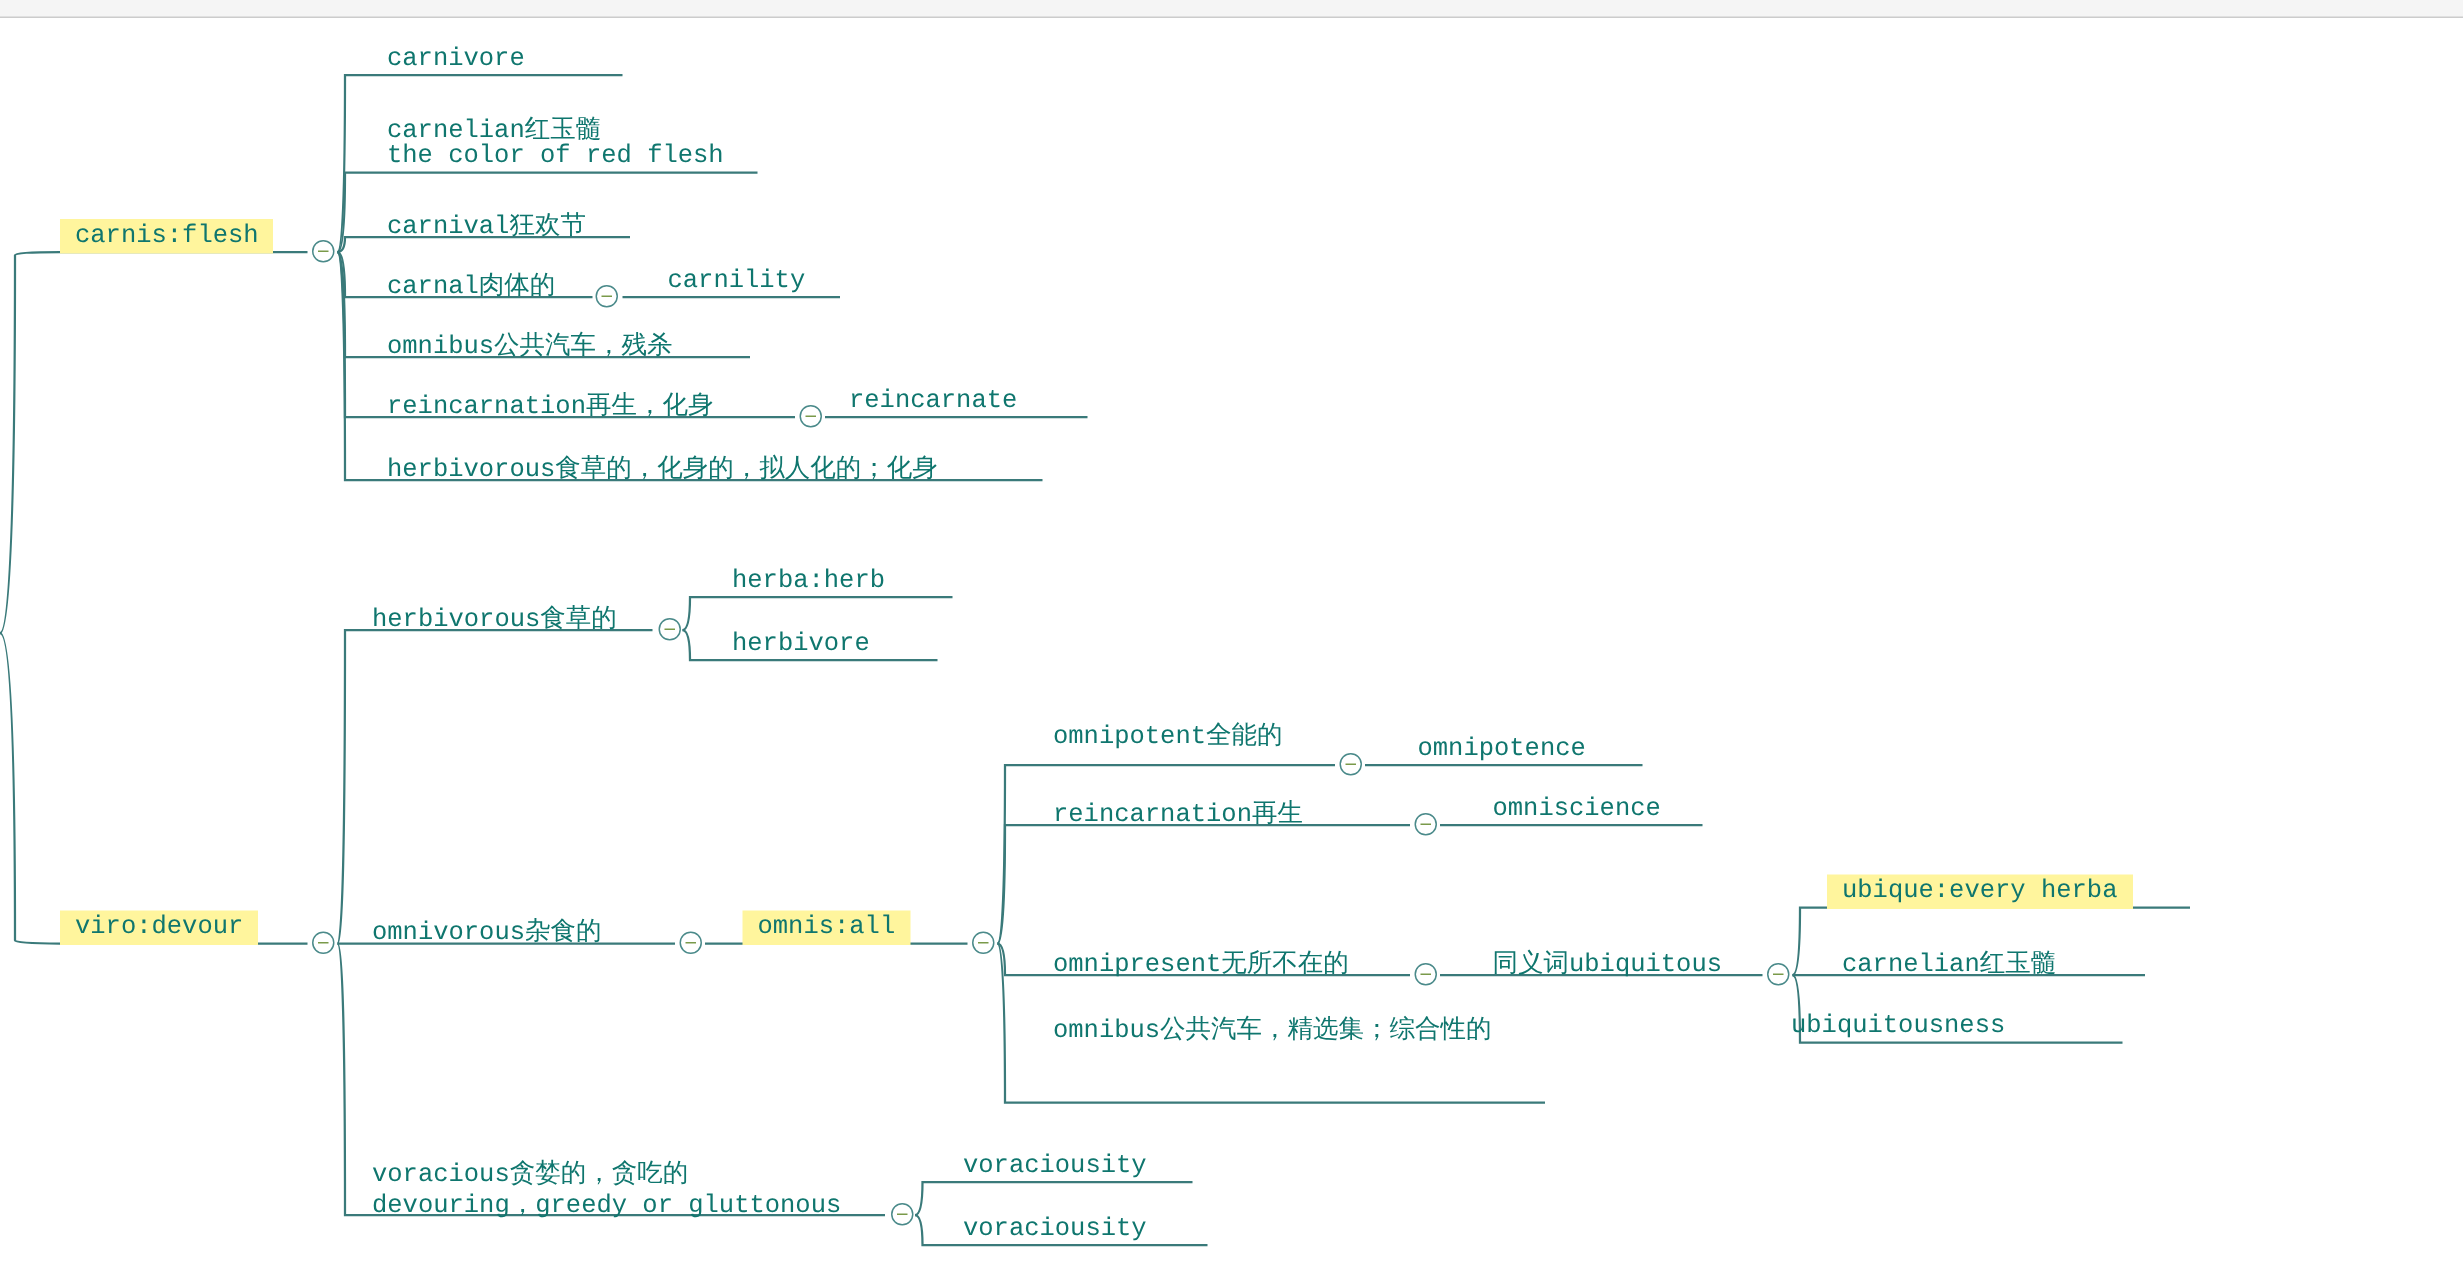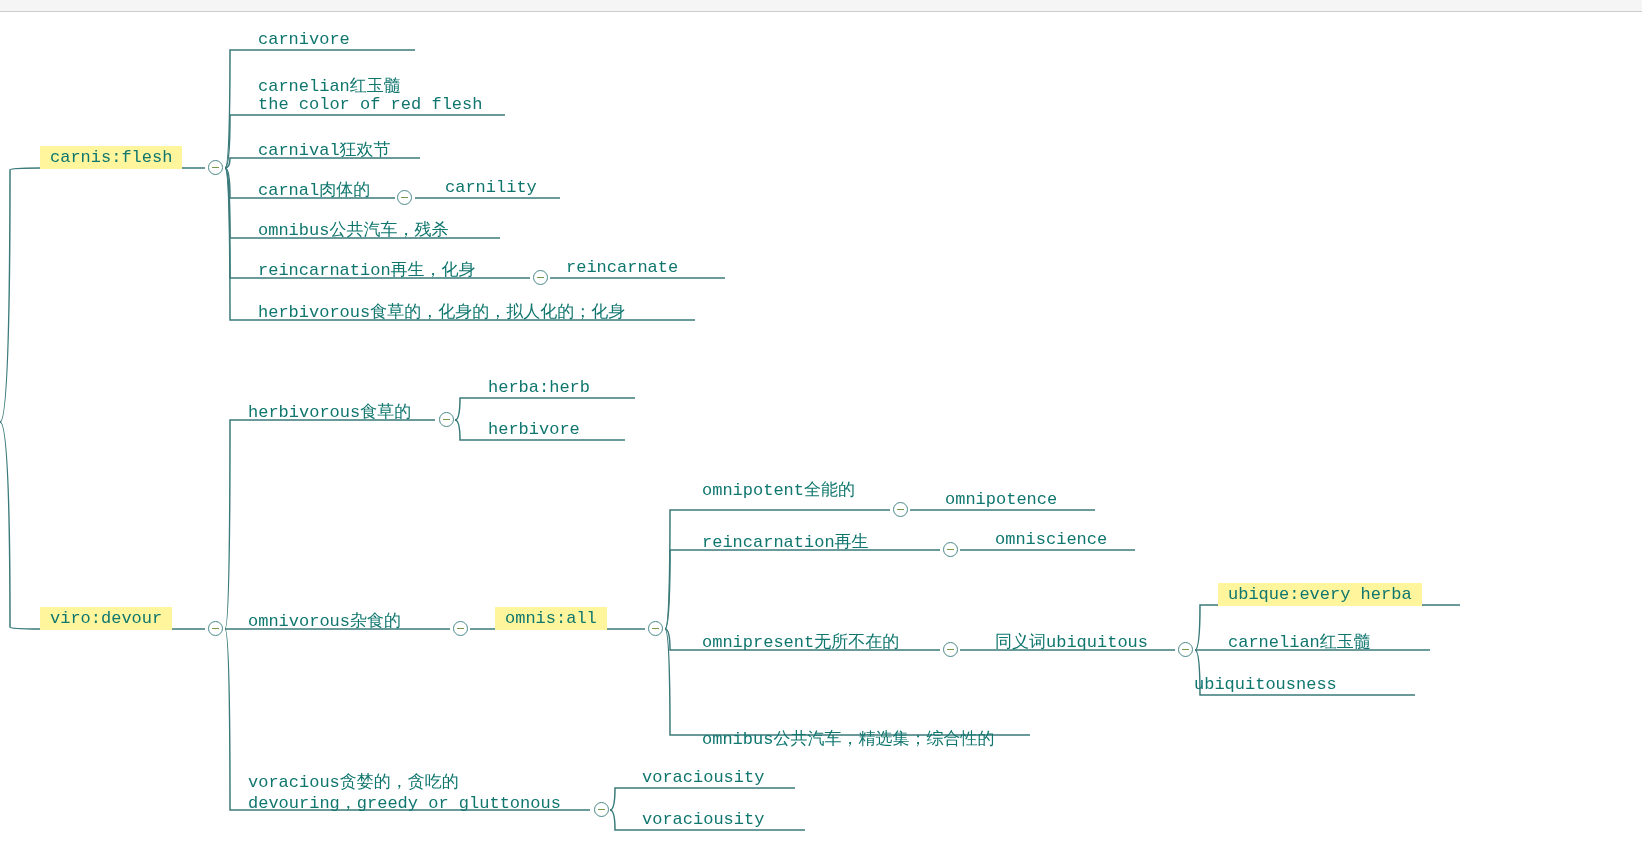--- a/index.html
+++ b/index.html
@@ -148,19 +148,19 @@
 
 <div class="node" style="left:692px;top:628px">omnipresent无所不在的</div>
 <div class="collapse-icon" style="left:943px;top:642px"></div>
 <div class="node" style="left:985px;top:628px">同义词ubiquitous</div>
 <div class="collapse-icon" style="left:1178px;top:642px"></div>
 
 <div class="node hl" style="left:1218px;top:583px">ubique:every herba</div>
 <div class="node" style="left:1218px;top:628px">carnelian红玉髓</div>
 <div class="node" style="left:1184px;top:673px">ubiquitousness</div>
 
-<div class="node" style="left:692px;top:725px">omnibus公共汽车，精选集；综合性的</div>
+<div class="node" style="left:692px;top:672px">omnibus公共汽车，精选集；综合性的</div>
 
 <div class="node" style="left:238px;top:768px">voracious贪婪的，贪吃的</div>
 <div class="node" style="left:238px;top:789px">devouring，greedy or gluttonous</div>
 <div class="collapse-icon" style="left:594px;top:802px"></div>
 <div class="node" style="left:632px;top:766px">voraciousity</div>
 <div class="node" style="left:632px;top:808px">voraciousity</div>
 
 </body></html>

